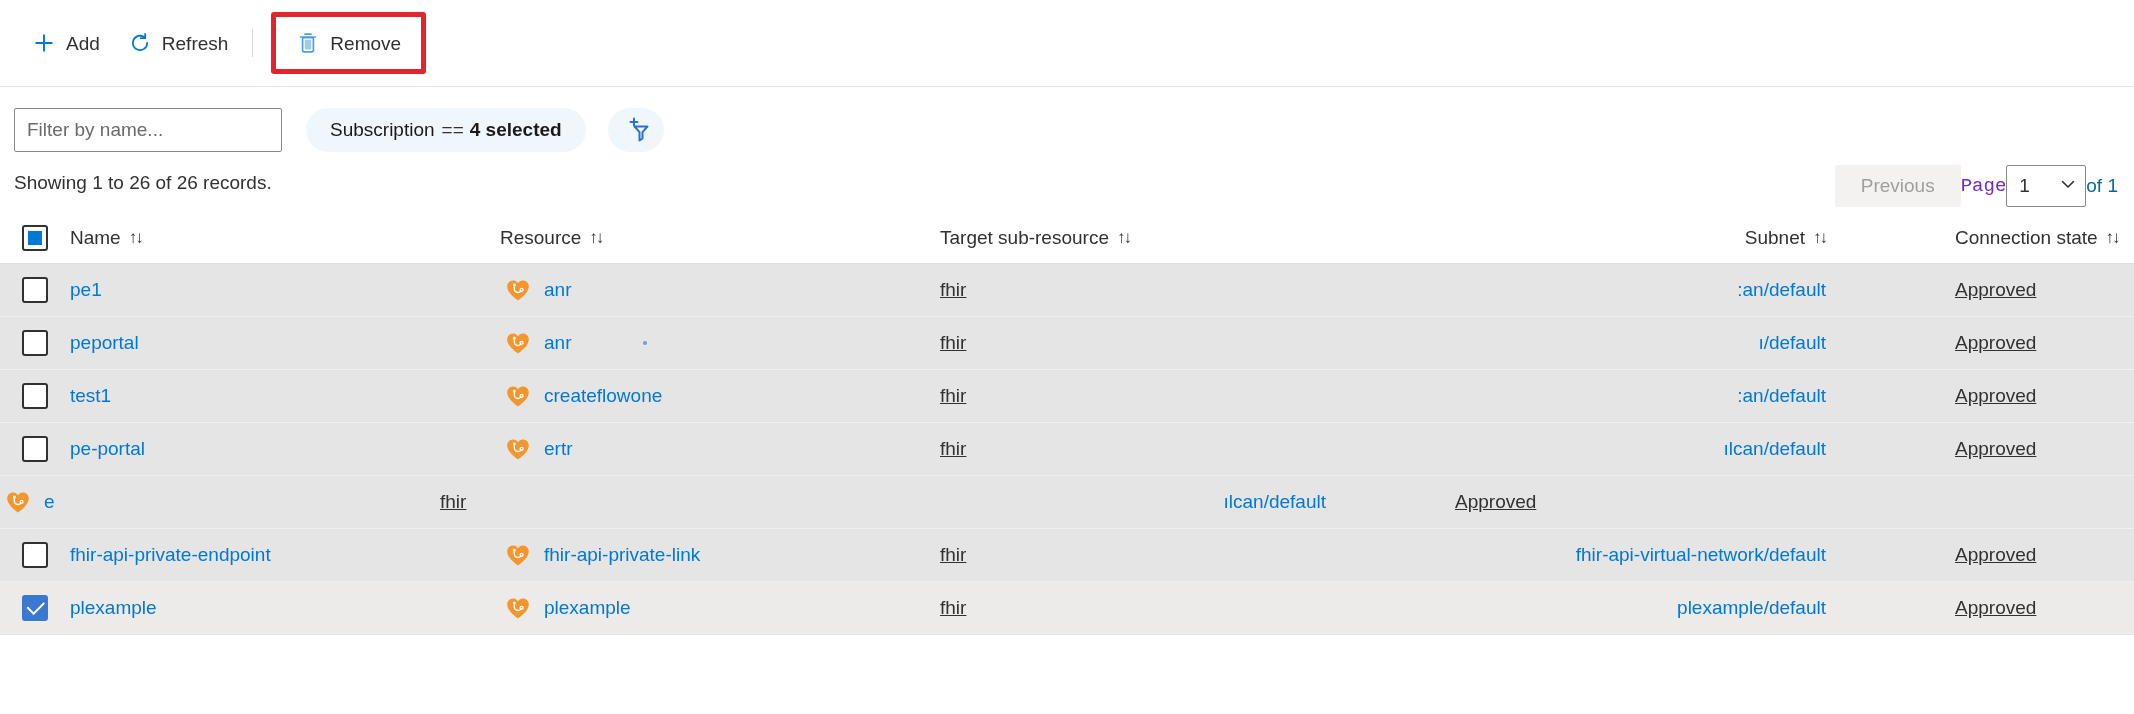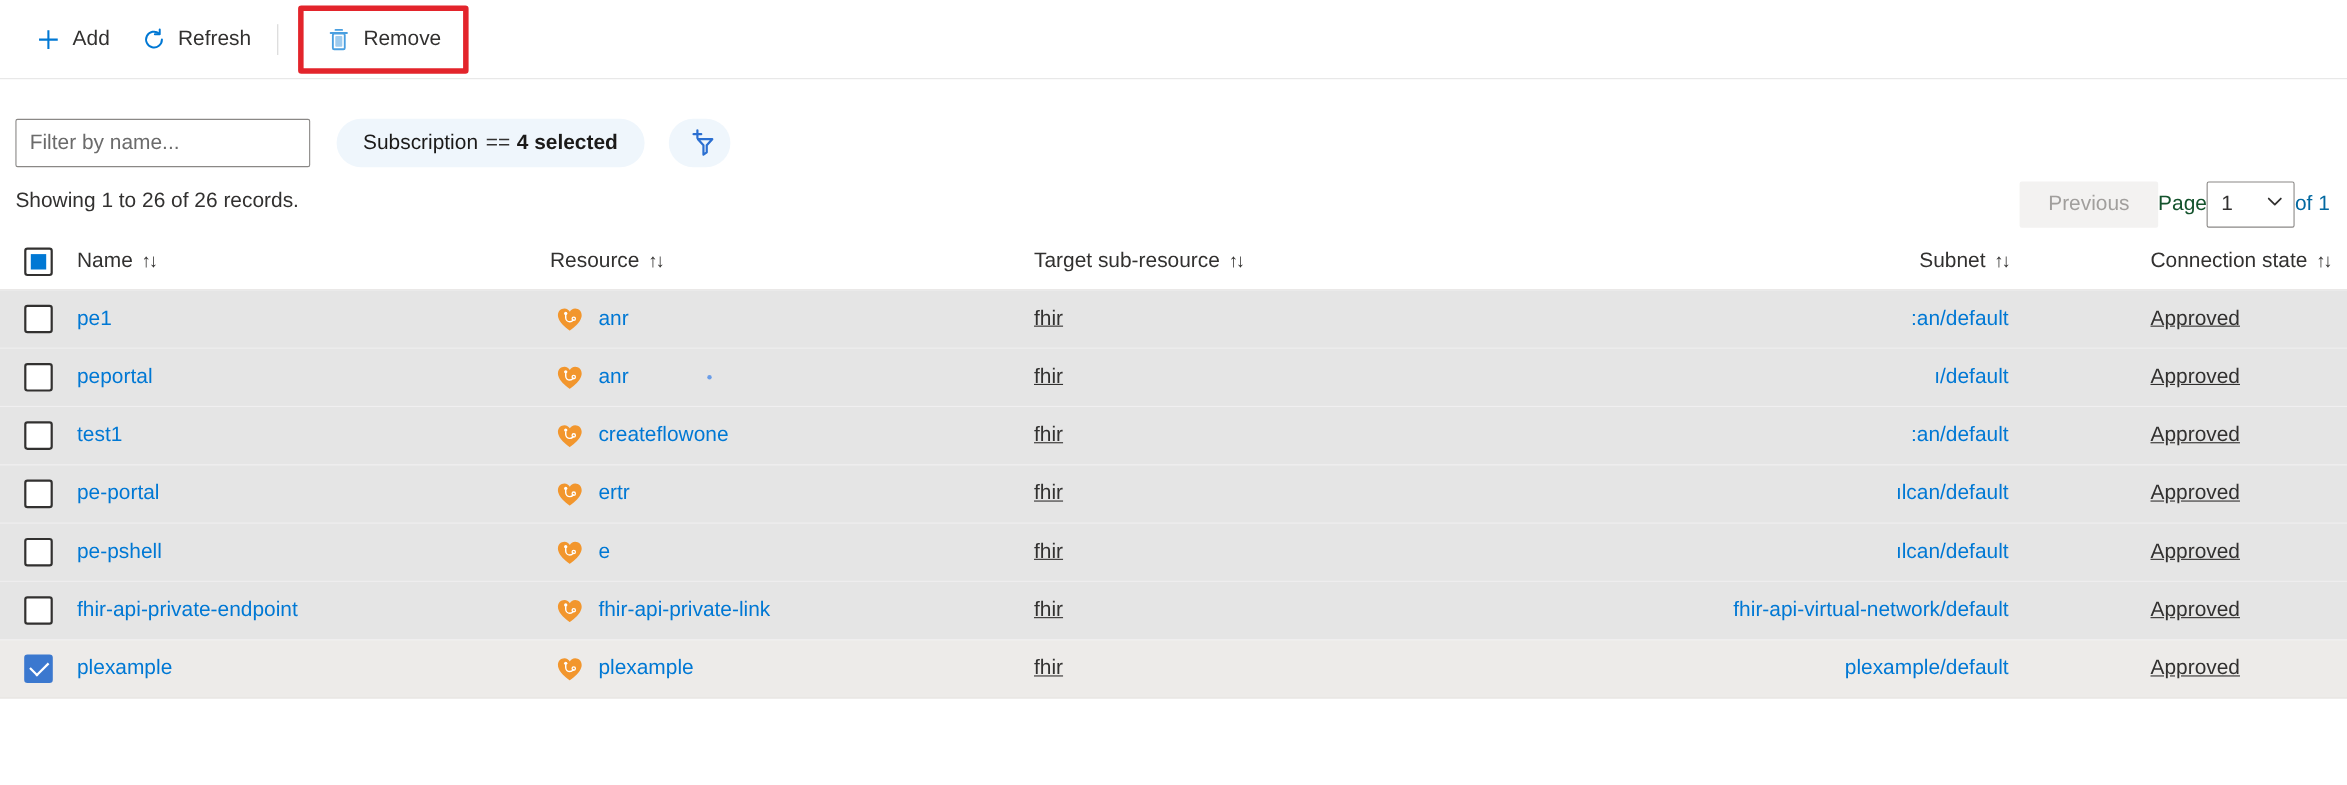--- a/index.html
+++ b/index.html
@@ -17,21 +17,21 @@
     overflow: hidden;
     position: relative;
     -webkit-font-smoothing: antialiased;
   }
 
   
   .commandbar {
     position: absolute;
     left: 0; top: 0;
     width: 2134px;
-    height: 72px;
+    height: 87px;
     display: flex;
     align-items: center;
     box-sizing: border-box;
     padding-left: 18px;
     border-bottom: 1px solid #e6e6e6;
     background: #ffffff;
   }
   .cmd-btn {
     display: flex;
     align-items: center;
@@ -153,21 +153,21 @@
     height: 42px;
     padding: 0 26px;
     border: none;
     background: #f3f2f1;
     color: #a19f9d;
     border-radius: 2px;
     font-family: "Liberation Sans", sans-serif;
     font-size: 19px;
     cursor: default;
   }
-  .page-label { color: #14532d; }
+  .page-label { color: #6d28d9; font-family: Liberation Mono, monospace; }
   .page-select {
     width: 80px;
     height: 42px;
     border: 1px solid #8a8886;
     border-radius: 2px;
     background: #ffffff;
     display: flex;
     align-items: center;
     justify-content: space-between;
     padding: 0 8px 0 12px;
@@ -510,24 +510,20 @@
       <span class="cell-text">fhir</span>
     </div>
     <div class="col-subnet">
       <a class="cell-link">ılcan/default</a>
     </div>
     <div class="col-state">
       <span class="cell-text">Approved</span>
     </div>
       </div>
       <div class="grid-row">
-    <div class="col-name">
-      <span class="cb "></span>
-      <a class="cell-link">pe-pshell</a>
-    </div>
     <div class="col-resource">
       <span class="res-icon">
             <svg width="28" height="28" viewBox="0 0 28 28" aria-hidden="true">
   <path d="M14 24.5S3.2 17.6 3.2 10.6c0-3.6 2.7-6.1 5.9-6.1 2.2 0 4 1.2 4.9 2.9.9-1.7 2.7-2.9 4.9-2.9 3.2 0 5.9 2.5 5.9 6.1 0 7-10.8 13.9-10.8 13.9z" fill="#f2962d"></path>
   <circle cx="10.3" cy="9.0" r="1.5" fill="#ffffff"></circle>
   <path d="M10.3 10.6v2.2c0 2.1 1.7 3.7 3.7 3.7 1.3 0 2.4-.7 3.1-1.7" fill="none" stroke="#ffffff" stroke-width="1.3" stroke-linecap="round"></path>
   <circle cx="17.6" cy="13.8" r="1.5" fill="none" stroke="#ffffff" stroke-width="1.2"></circle>
 </svg>
           </span>
       <a class="cell-link">e</a>

